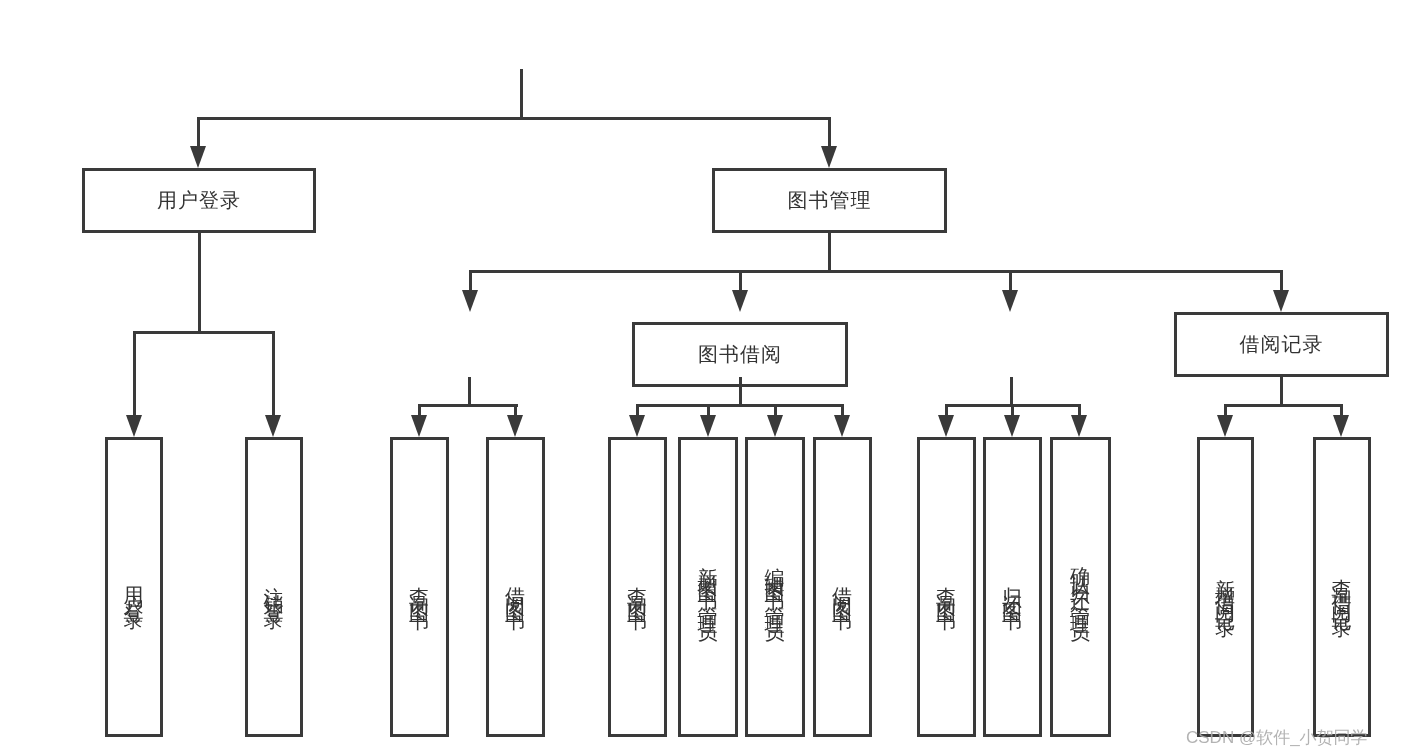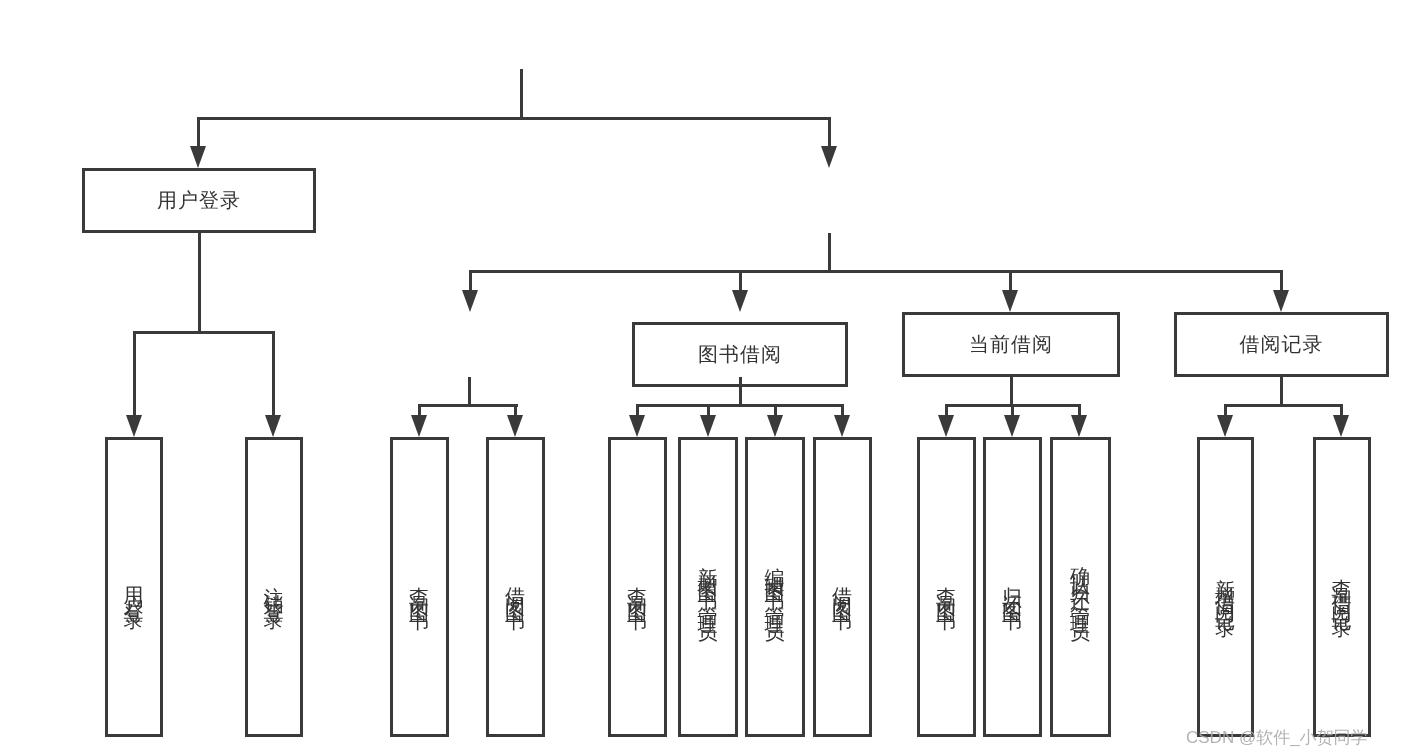--- a/index.html
+++ b/index.html
@@ -64,20 +64,23 @@
   <div class="line vline" style="left:520px;top:69px;height:50px"></div>
   <div class="line hline" style="left:197px;top:117px;width:634px"></div>
   <div class="line vline" style="left:197px;top:117px;height:31px"></div>
   <div class="arrow" style="left:190px;top:146px"></div>
   <div class="line vline" style="left:828px;top:117px;height:31px"></div>
   <div class="arrow" style="left:821px;top:146px"></div>
 
   <div class="box h" style="left:82px;top:168px;width:234px;height:65px">
     <span>用户登录</span>
   </div>
+  <div class="box h" style="left:712px;top:168px;width:235px;height:65px">
+    <span>图书管理</span>
+  </div>
 
   <div class="line vline" style="left:198px;top:233px;height:101px"></div>
   <div class="line hline" style="left:133px;top:331px;width:142px"></div>
   <div class="line vline" style="left:133px;top:331px;height:86px"></div>
   <div class="arrow" style="left:126px;top:415px"></div>
   <div class="line vline" style="left:272px;top:331px;height:86px"></div>
   <div class="arrow" style="left:265px;top:415px"></div>
 
   <div class="line vline" style="left:828px;top:233px;height:40px"></div>
   <div class="line hline" style="left:469px;top:270px;width:813px"></div>
@@ -85,23 +88,20 @@
   <div class="arrow" style="left:462px;top:290px"></div>
   <div class="line vline" style="left:739px;top:270px;height:22px"></div>
   <div class="arrow" style="left:732px;top:290px"></div>
   <div class="line vline" style="left:1009px;top:270px;height:22px"></div>
   <div class="arrow" style="left:1002px;top:290px"></div>
   <div class="line vline" style="left:1280px;top:270px;height:22px"></div>
   <div class="arrow" style="left:1273px;top:290px"></div>
 
   <div class="box h" style="left:632px;top:322px;width:216px;height:65px">
     <span>图书借阅</span>
-  </div>
-  <div class="box h" style="left:902px;top:312px;width:218px;height:65px">
-    <span>当前借阅</span>
   </div>
   <div class="box h" style="left:1174px;top:312px;width:215px;height:65px">
     <span>借阅记录</span>
   </div>
 
   <div class="line vline" style="left:468px;top:377px;height:30px"></div>
   <div class="line hline" style="left:418px;top:404px;width:100px"></div>
   <div class="line vline" style="left:418px;top:404px;height:13px"></div>
   <div class="arrow" style="left:411px;top:415px"></div>
   <div class="line vline" style="left:514px;top:404px;height:13px"></div>

